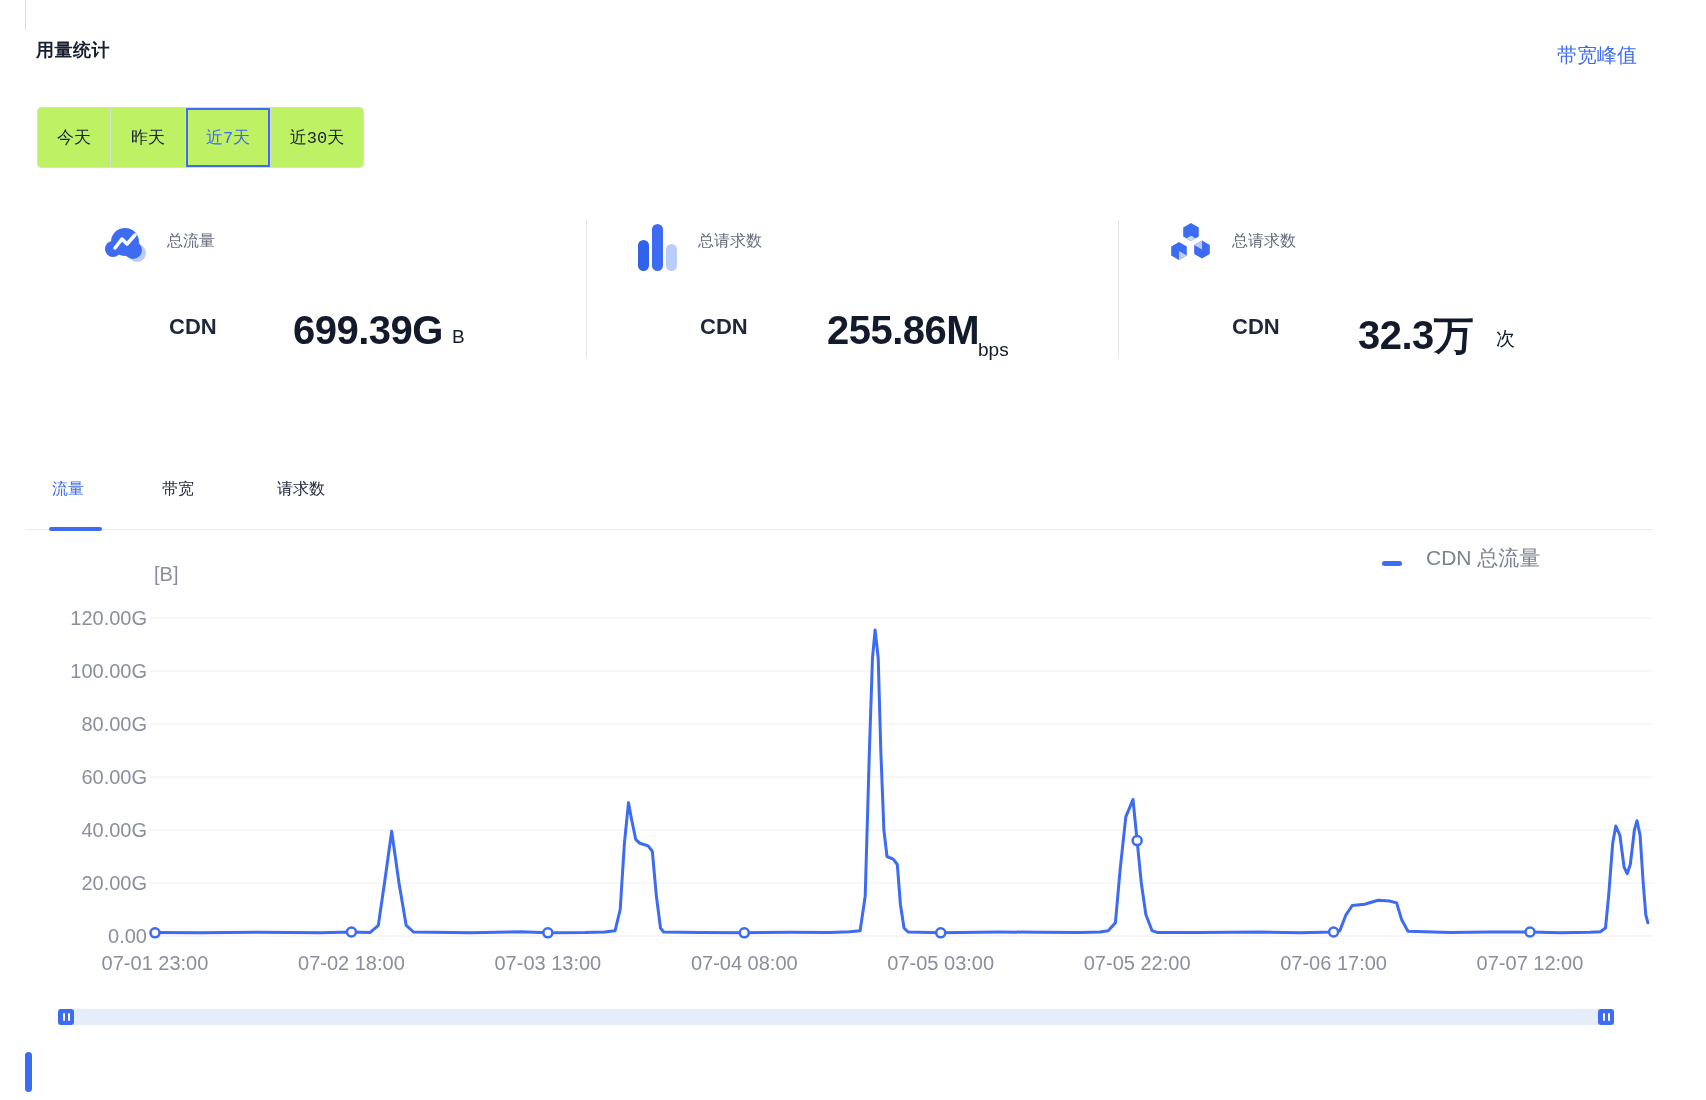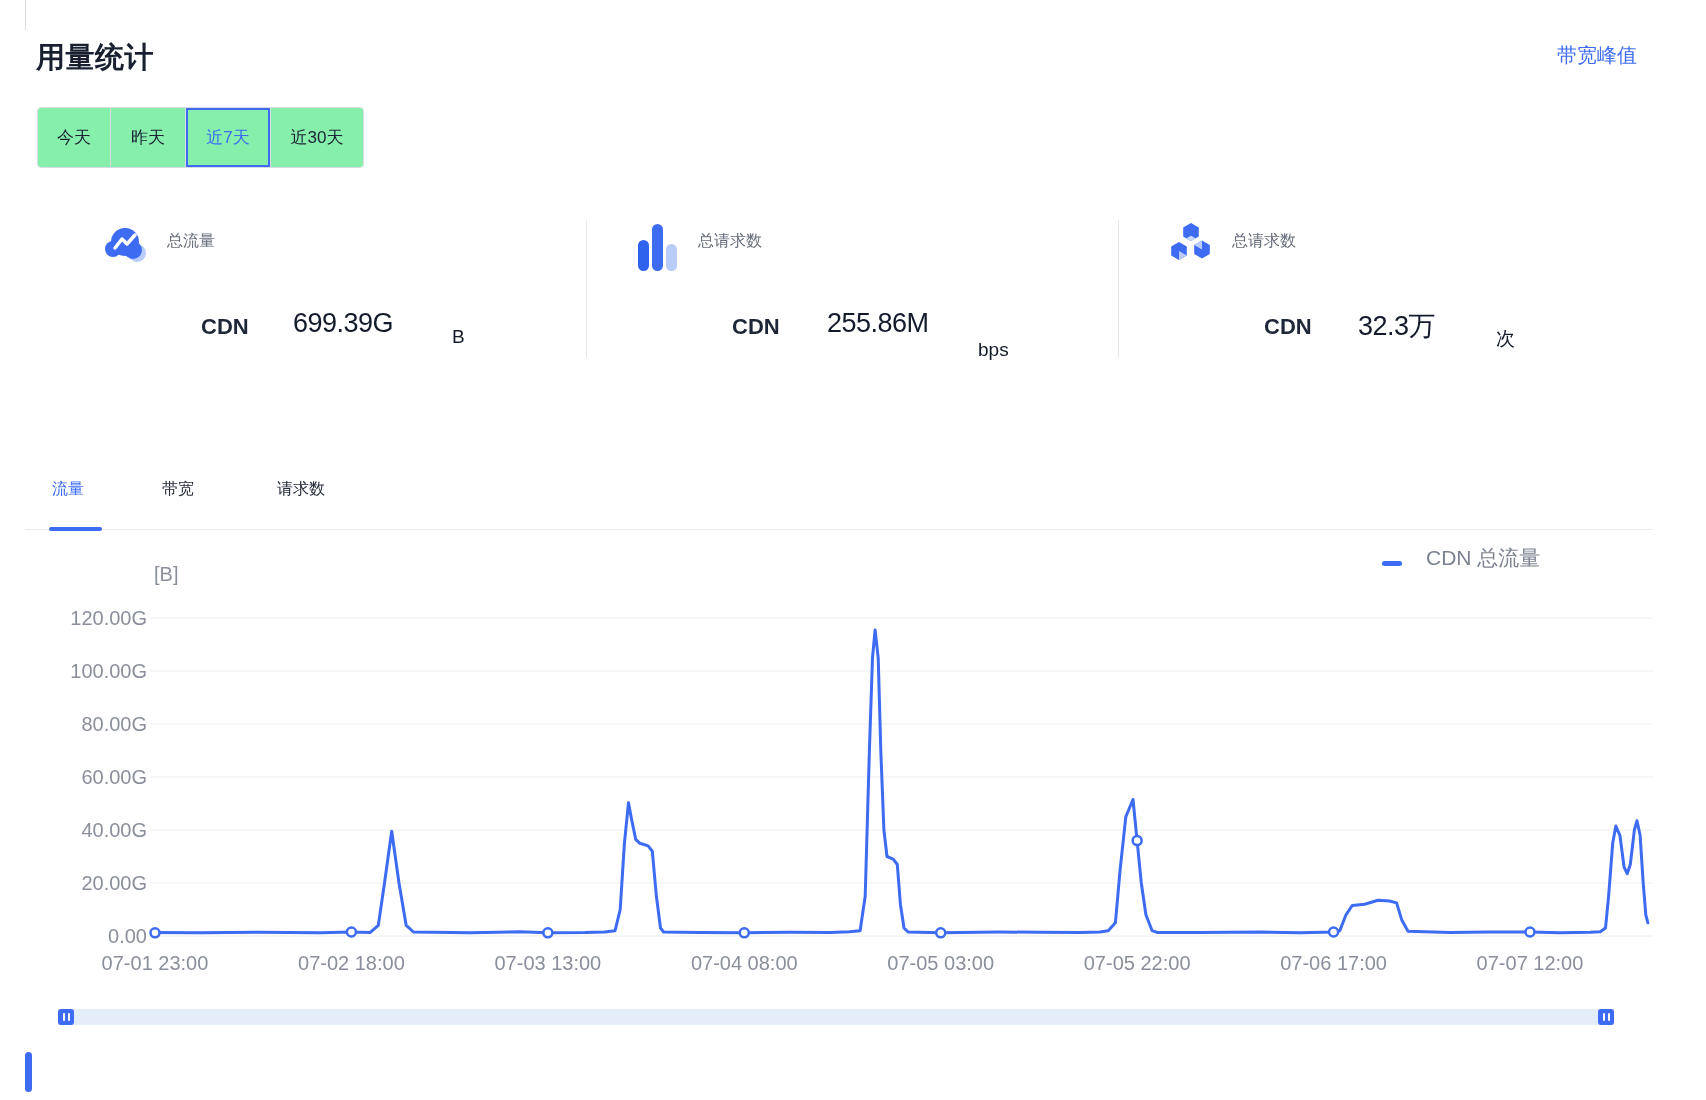--- a/index.html
+++ b/index.html
@@ -7,34 +7,34 @@
     --gray:#666D7B; --axis:#8A8F9B; --grid:#EDEEF0; --border:#D8DCE2;
     --divider:#E4E7EC; --sep:#EAECEF; --track:#E6EDFA;
   }
   *{box-sizing:border-box;margin:0;padding:0;}
   html,body{background:#fff;}
   body{font-family:"Liberation Sans","DejaVu Sans",sans-serif;color:var(--dark);}
   #page{position:relative;width:1706px;height:1100px;background:#fff;overflow:hidden;}
 
   .edge-tick{position:absolute;left:25px;top:0;width:1px;height:30px;background:#D9DCE1;}
 
-  .title{position:absolute;left:36px;top:38px;font-size:29px;font-weight:700;color:#18202F;letter-spacing:.5px;}
+  .title{position:absolute;left:36px;top:38px;font-size:18px;font-weight:700;color:#18202F;letter-spacing:.5px;}
   .more-link{position:absolute;left:1557px;top:42px;font-size:20px;color:var(--blue);cursor:pointer;text-decoration:none;}
 
   .range-tabs{position:absolute;left:37px;top:107px;height:61px;display:flex;border:1px solid var(--border);border-radius:4px;overflow:hidden;background:#fff;}
-  .range-tab{height:100%;display:flex;align-items:center;justify-content:center;font-size:17px;color:#1A2233;background:#86efac;border:none;border-right:1px solid var(--border);cursor:pointer;}
+  .range-tab{height:100%;display:flex;align-items:center;justify-content:center;font-size:17px;color:#1A2233;background:#bef264;border:none;border-right:1px solid var(--border);cursor:pointer;font-family:Liberation Mono, monospace;}
   .range-tab:last-child{border-right:none;}
   .range-tab.active{color:var(--blue);box-shadow:inset 0 0 0 2px var(--blue);}
   .range-tab.w1{width:73px}.range-tab.w2{width:75px}.range-tab.w3{width:85px}.range-tab.w4{width:92px}
 
   .stat-divider{position:absolute;top:220px;width:1px;height:138px;background:var(--divider);}
   .stat-icon{position:absolute;}
   .stat-label{position:absolute;font-size:16px;color:var(--gray);}
-  .stat-product{position:absolute;font-size:22px;font-weight:600;color:var(--dark2);margin-left:32px;}
-  .stat-value{position:absolute;font-size:27px;font-weight:400;color:var(--dark);letter-spacing:-.5px;}
+  .stat-product{position:absolute;font-size:22px;font-weight:600;color:var(--dark2);}
+  .stat-value{position:absolute;font-size:40px;font-weight:700;color:var(--dark);letter-spacing:-.5px;}
   .stat-unit{position:absolute;font-size:19px;color:var(--dark);}
 
   .metric-tab{position:absolute;top:479px;font-size:16px;color:#242B3A;cursor:pointer;}
   .metric-tab.active{color:var(--blue);}
   .metric-underline{position:absolute;left:49px;top:527px;width:53px;height:4px;border-radius:2px;background:var(--blue);}
   .tabs-separator{position:absolute;left:25px;top:529px;width:1628px;height:1px;background:var(--sep);}
 
   .unit-label{position:absolute;left:154px;top:563px;font-size:20px;color:var(--axis);}
   .legend{position:absolute;left:1382px;top:544px;display:flex;align-items:center;}
   .legend-dash{width:20px;height:5px;border-radius:2.5px;background:var(--blue);margin-top:11px;}

